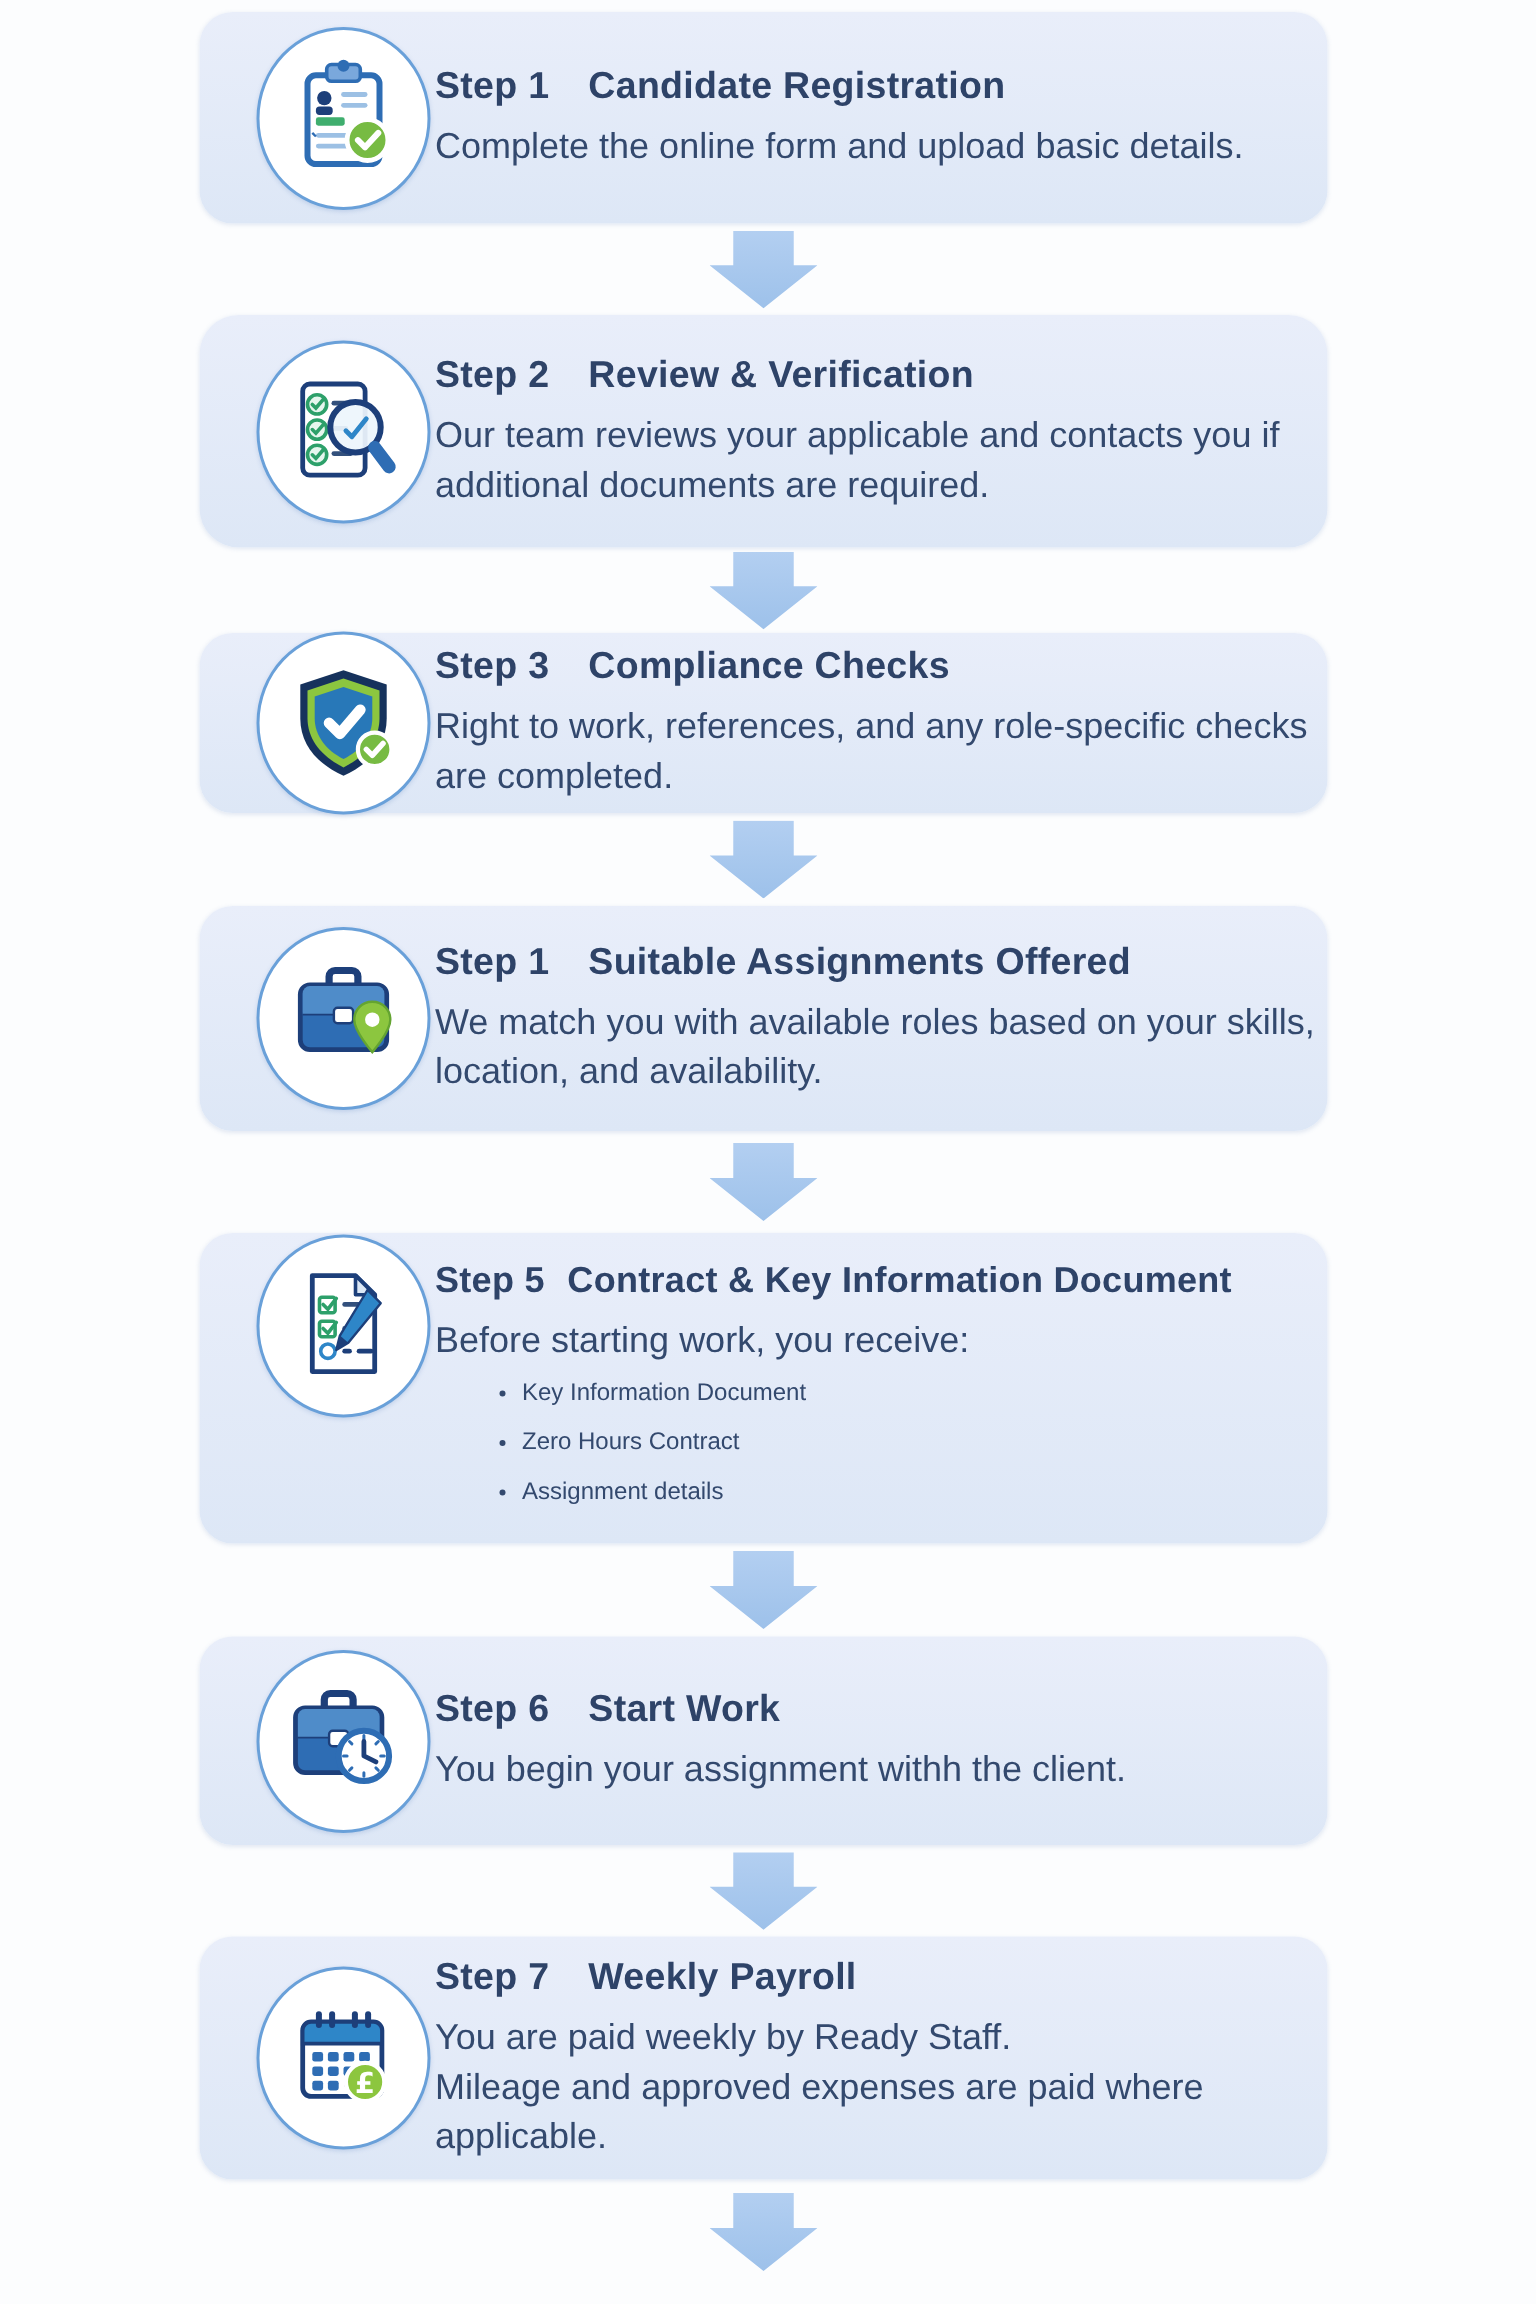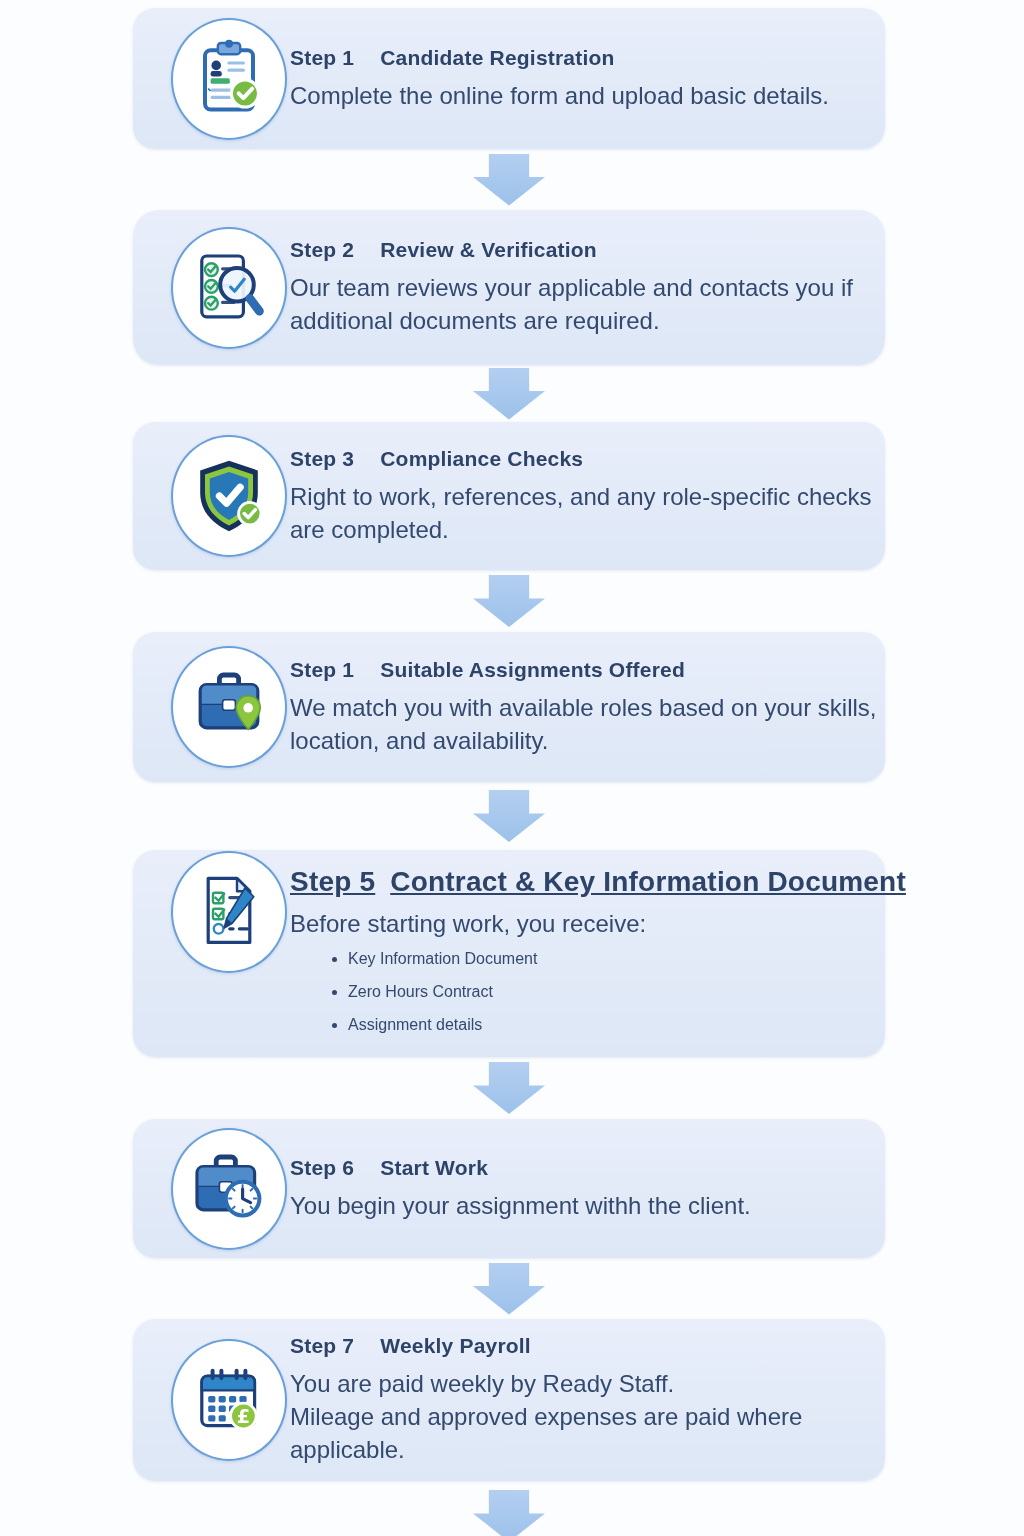--- a/index.html
+++ b/index.html
@@ -21,21 +21,21 @@
     position: relative;
     width: 752px;
     border-radius: 22px;
     background: linear-gradient(180deg, #e9eefa 0%, #dde7f6 100%);
     box-shadow: 0 1px 3px rgba(110,140,190,0.18);
     display: flex;
     align-items: center;
   }
   .h141 { height: 141px; }
   .h155 { height: 155px; border-radius: 26px; }
-  .h148 { height: 148px; }
+  .h148 { height: 120px; }
   .h150 { height: 150px; }
   .h207 { height: 207px; }
   .h139 { height: 139px; }
   .h162 { height: 162px; }
 
   .icon-circle {
     position: absolute;
     left: 38px;
     width: 112px; height: 118px;
     top: 50%;
@@ -55,26 +55,26 @@
     width: 588px;
     display: flex;
     flex-direction: column;
     justify-content: center;
   }
   .title-row {
     display: flex;
     align-items: baseline;
     gap: 26px;
     font-weight: 700;
-    font-size: 21px;
+    font-size: 25px;
     color: #2e4368;
     letter-spacing: 0.2px;
     white-space: nowrap;
   }
-  .card5 .title-row { gap: 15px; font-size: 28px; text-decoration: underline; }
+  .card5 .title-row { gap: 15px; font-size: 24px; }
   .desc {
     margin-top: 9px;
     font-size: 24px;
     line-height: 33px;
     color: #33496e;
   }
   .desc2 { margin-top: 0; }
   ul.bullets {
     margin: 2px 0 0 0;
     padding-left: 58px;

